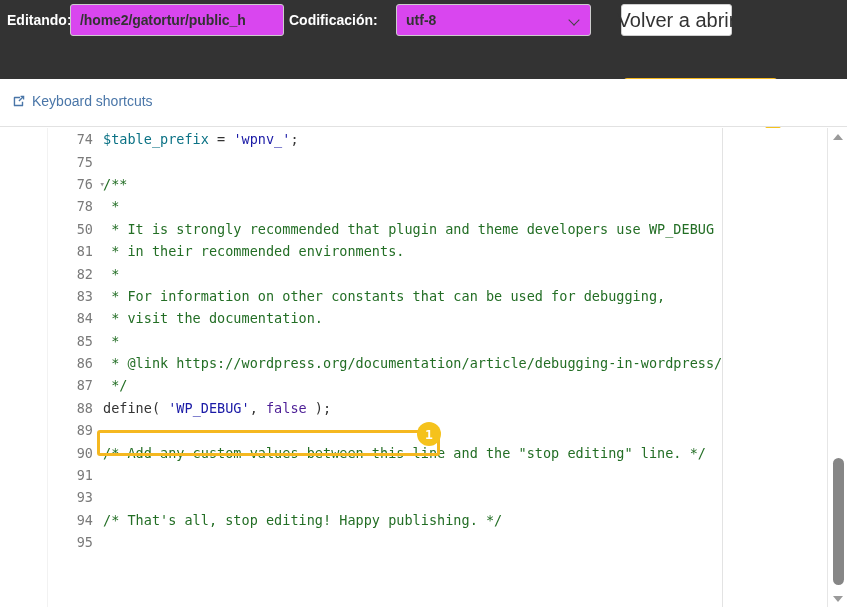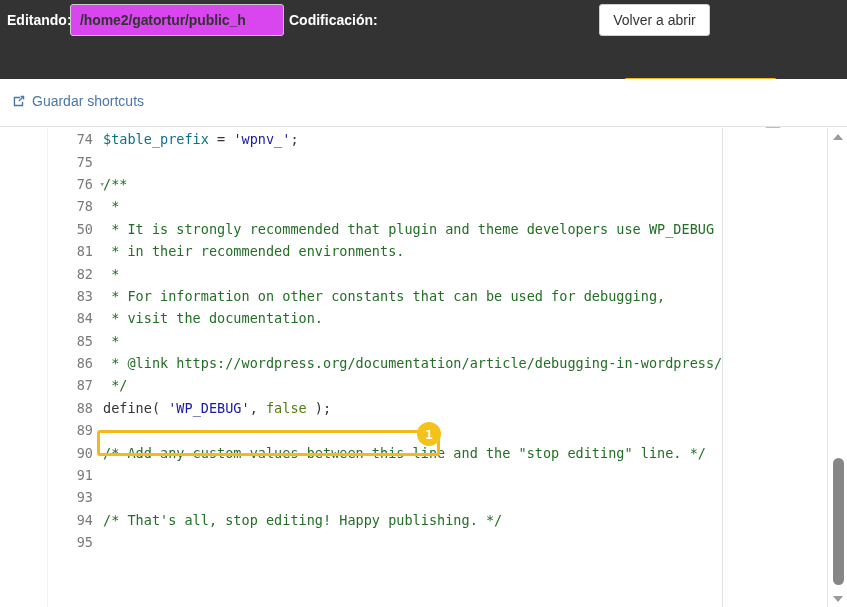--- a/index.html
+++ b/index.html
@@ -71,27 +71,28 @@
     border-right: 1.6px solid #444;
     border-bottom: 1.6px solid #444;
     transform: rotate(45deg);
   }
 
   .hdr-btn {
     position: absolute;
     background: #ffffff;
     border: 1px solid #cfcfcf;
     border-radius: 3px;
-    font-size: 14px;
+    font-size: 20px;
     color: #333333;
     display: flex;
     align-items: center;
     justify-content: center;
     cursor: pointer;
     white-space: nowrap;
+    margin-left: 22px;
   }
   #reopen-btn  { left: 599px; top: 4px;  width: 111px; height: 32px; }
   #legacy-btn  { left: 475px; top: 42px; width: 141px; height: 33px; }
   #close-btn   { left: 779px; top: 42px; width: 62px;  height: 33px; }
 
   #save-btn {
     position: absolute;
     left: 628px; top: 42px; width: 145px; height: 33px;
     background: #3b8dcc;
     border: none;
@@ -241,21 +242,21 @@
     white-space: pre;
     color: #333333;
     letter-spacing: 0.02px;
   }
 
   
   .t-comment  { color: #236e25; }
   .t-string   { color: #1a1aa6; }
   .t-var      { color: #0b7285; }
   .t-const    { color: #6f42c1; }
-  .t-num      { color: #4d7c0f; }
+  .t-num      { color: #4c1d95; }
   .t-plain    { color: #333333; }
 
   
   #code-ring {
     position: absolute;
     left: 52px; top: 302px;
     width: 343px; height: 26px;
     border: 3px solid #f5b820;
     border-radius: 3px;
     pointer-events: none;
@@ -299,20 +300,24 @@
 
 <div id="top-header">
 
   <div id="hdr-row-1" class="hdr-row">
     <span id="editando-label" class="hdr-label">Editando:</span>
 
     <div id="path-field" class="field-box">/home2/gatortur/public_h</div>
 
     <span id="codificacion-label" class="hdr-label">Codificación:</span>
 
+    <div id="encoding-select" class="field-box">
+      <span class="sel-text">utf-8</span>
+      <span class="caret"></span>
+    </div>
 
     <div id="reopen-btn" class="hdr-btn">Volver a abrir</div>
   </div>
 
   <div id="hdr-row-2" class="hdr-row">
     <div id="legacy-btn" class="hdr-btn">Usar editor legacy</div>
 
     <div id="save-btn">Guardar cambios</div>
     <div id="save-btn-ring"></div>
 
@@ -324,21 +329,21 @@
 
 <div id="toolbar">
 
   <a id="kbd-shortcuts" href="#">
     <span class="ext-icon">
       <svg width="14" height="14" viewBox="0 0 16 16">
         <path d="M2 3.2h7.2v1.6H3.6v7.6h7.6V8.8h1.6V13a1 1 0 0 1-1 1H3a1 1 0 0 1-1-1V4.2a1 1 0 0 1 1-1z" fill="#4a76a8"></path>
         <path d="M9.8 2h4.2v4.2h-1.5V4.6l-4 4L7.4 7.5l4-4H9.8z" fill="#4a76a8"></path>
       </svg>
     </span>
-    <span>Guardar shortcuts</span>
+    <span>Keyboard shortcuts</span>
   </a>
 
   <div id="grp-find" class="tgroup">
     <div class="tbtn">
       <span>
         <svg width="15" height="15" viewBox="0 0 16 16">
           <circle cx="6.6" cy="6.6" r="4.6" fill="none" stroke="#333" stroke-width="1.6"></circle>
           <line x1="10.2" y1="10.2" x2="14.4" y2="14.4" stroke="#333" stroke-width="1.8" stroke-linecap="round"></line>
         </svg>
       </span>

